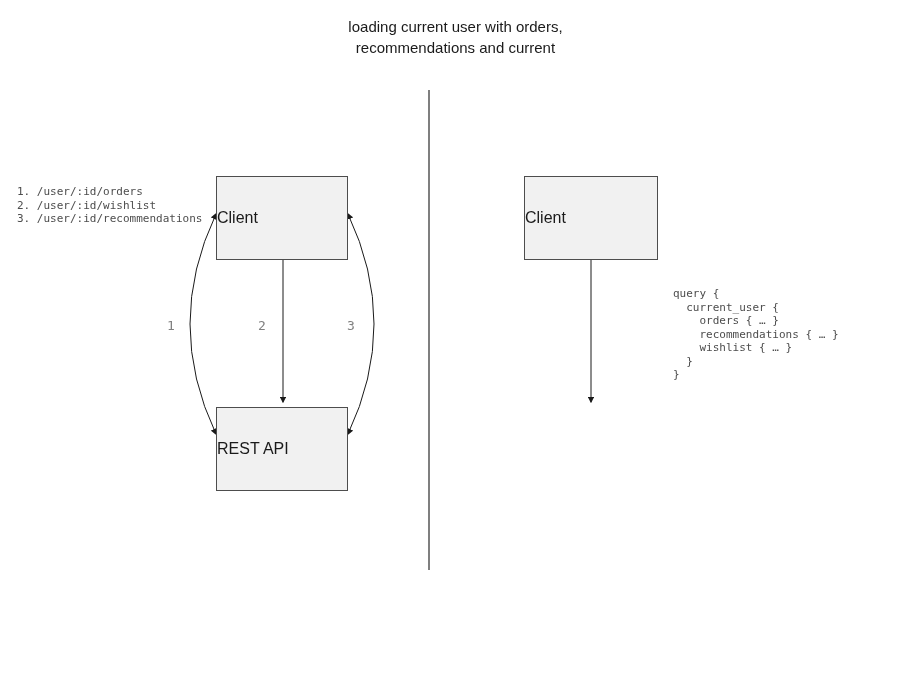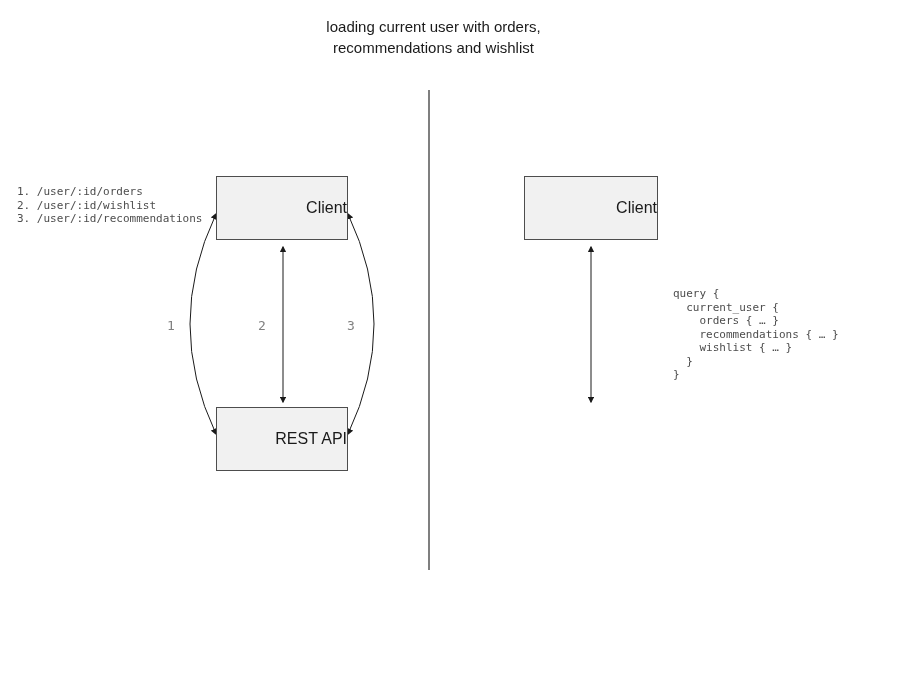--- a/index.html
+++ b/index.html
@@ -17,20 +17,21 @@
   }
   .title {
     position: absolute;
     top: 16px;
     left: 0;
     width: 867px;
     text-align: center;
     font-size: 15px;
     line-height: 21px;
     color: #1a1a1a;
+    padding-left: 22px;
   }
   .diagram-svg {
     position: absolute;
     top: 0;
     left: 0;
   }
   .divider {
     stroke: var(--divider, #555555);
     stroke-width: 1.5;
   }
@@ -38,32 +39,32 @@
     stroke: var(--arrow, #1a1a1a);
     stroke-width: 1;
     fill: none;
   }
   .arrowhead {
     fill: var(--arrow, #1a1a1a);
   }
   .node-box {
     position: absolute;
     width: 132px;
-    height: 64px;
+    height: 84px;
     background: var(--box-fill, #f1f1f1);
     border: 1px solid var(--box-border, #4d4d4d);
     display: flex;
     align-items: center;
-    justify-content: flex-end;
+    justify-content: flex-start;
     font-size: 16px;
     color: #1a1a1a;
     box-sizing: border-box;
   }
   .box-client-left  { left: 216px; top: 176px; }
-  .box-rest-api     { left: 216px; top: 407px; padding-left: 44px; }
+  .box-rest-api     { left: 216px; top: 407px; }
   .box-client-right { left: 524px; top: 176px; width: 134px; }
   .box-graphql-api  { left: 524px; top: 407px; width: 134px; }
   pre.code {
     position: absolute;
     margin: 9px;
     font-family: "DejaVu Sans Mono", monospace;
     font-size: 11px;
     line-height: 13.5px;
     color: var(--code, #4d4d4d);
     white-space: pre;
@@ -83,21 +84,21 @@
   .label-2 { left: 255px; }
   .label-3 { left: 344px; }
 </style>
 </head>
 <body>
 
 <div class="canvas">
 
   <div class="title">
     <div>loading current user with orders,</div>
-    <div>recommendations and wishlist</div>
+    <div>recommendations and current</div>
   </div>
 
   <svg class="diagram-svg" width="917" height="689" viewBox="0 0 917 689">
     <defs>
       <marker id="ah" viewBox="0 0 10 10" refX="8" refY="5" markerWidth="6.5" markerHeight="6.5" orient="auto-start-reverse">
         <path class="arrowhead" d="M 0 0 L 10 5 L 0 10 z"></path>
       </marker>
     </defs>
 
     <line class="divider" x1="429" y1="90" x2="429" y2="570"></line>

